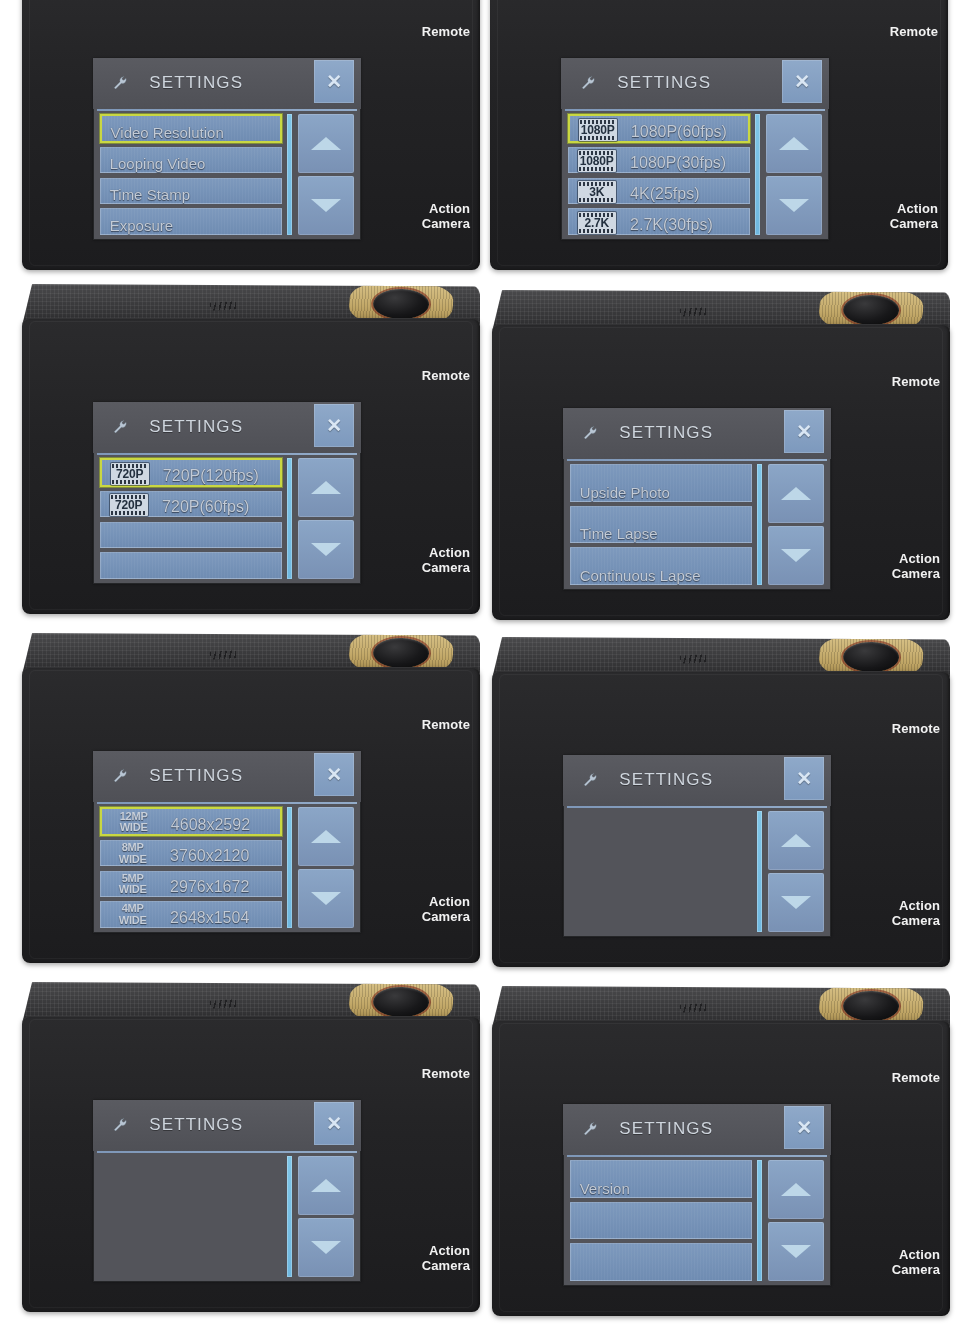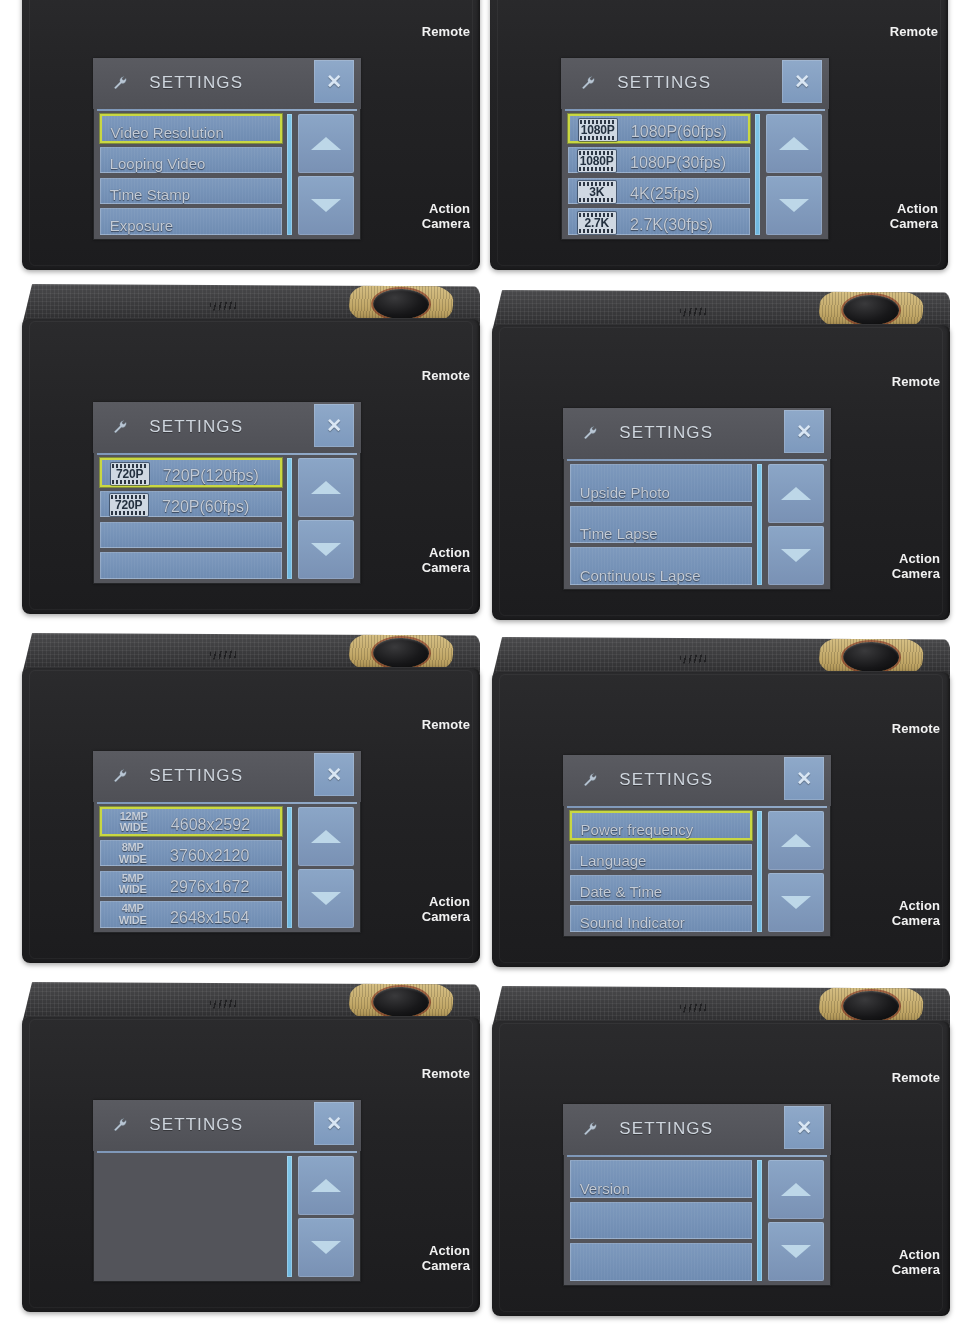--- a/index.html
+++ b/index.html
@@ -403,34 +403,20 @@
           <div class="scr-head">
             <span class="wrench"><svg viewBox="0 0 24 24" width="16" height="16" aria-hidden="true">
                 <path d="M17.3 2.6a5.6 5.6 0 0 0-5.2 7.7L3.3 19l2.1 2.1 8.7-8.8a5.6 5.6 0 0 0 6.9-7.4l-3 3-2.4-.6-.6-2.4 3-3a5.6 5.6 0 0 0-0.7-.3z" fill="#b9c6d4" stroke="#6d7b8a" stroke-width=".5"></path>
               </svg></span>
             <div class="scr-title">SETTINGS</div>
             <div class="close-btn">
               <span class="close-x">✕</span>
             </div>
           </div>
           <div class="head-rule"></div>
-          <div class="scr-list">
-            <div class="row sel">
-              <div class="row-text">Power frequency</div>
-            </div>
-            <div class="row">
-              <div class="row-text">Language</div>
-            </div>
-            <div class="row">
-              <div class="row-text">Date &amp; Time</div>
-            </div>
-            <div class="row">
-              <div class="row-text">Sound Indicator</div>
-            </div>
-          </div>
           <div class="scrollbar"></div>
           <div class="arrows">
             <div class="arrow-btn">
               <div class="tri-up"></div>
             </div>
             <div class="arrow-btn">
               <div class="tri-down"></div>
             </div>
           </div>
         </div>

